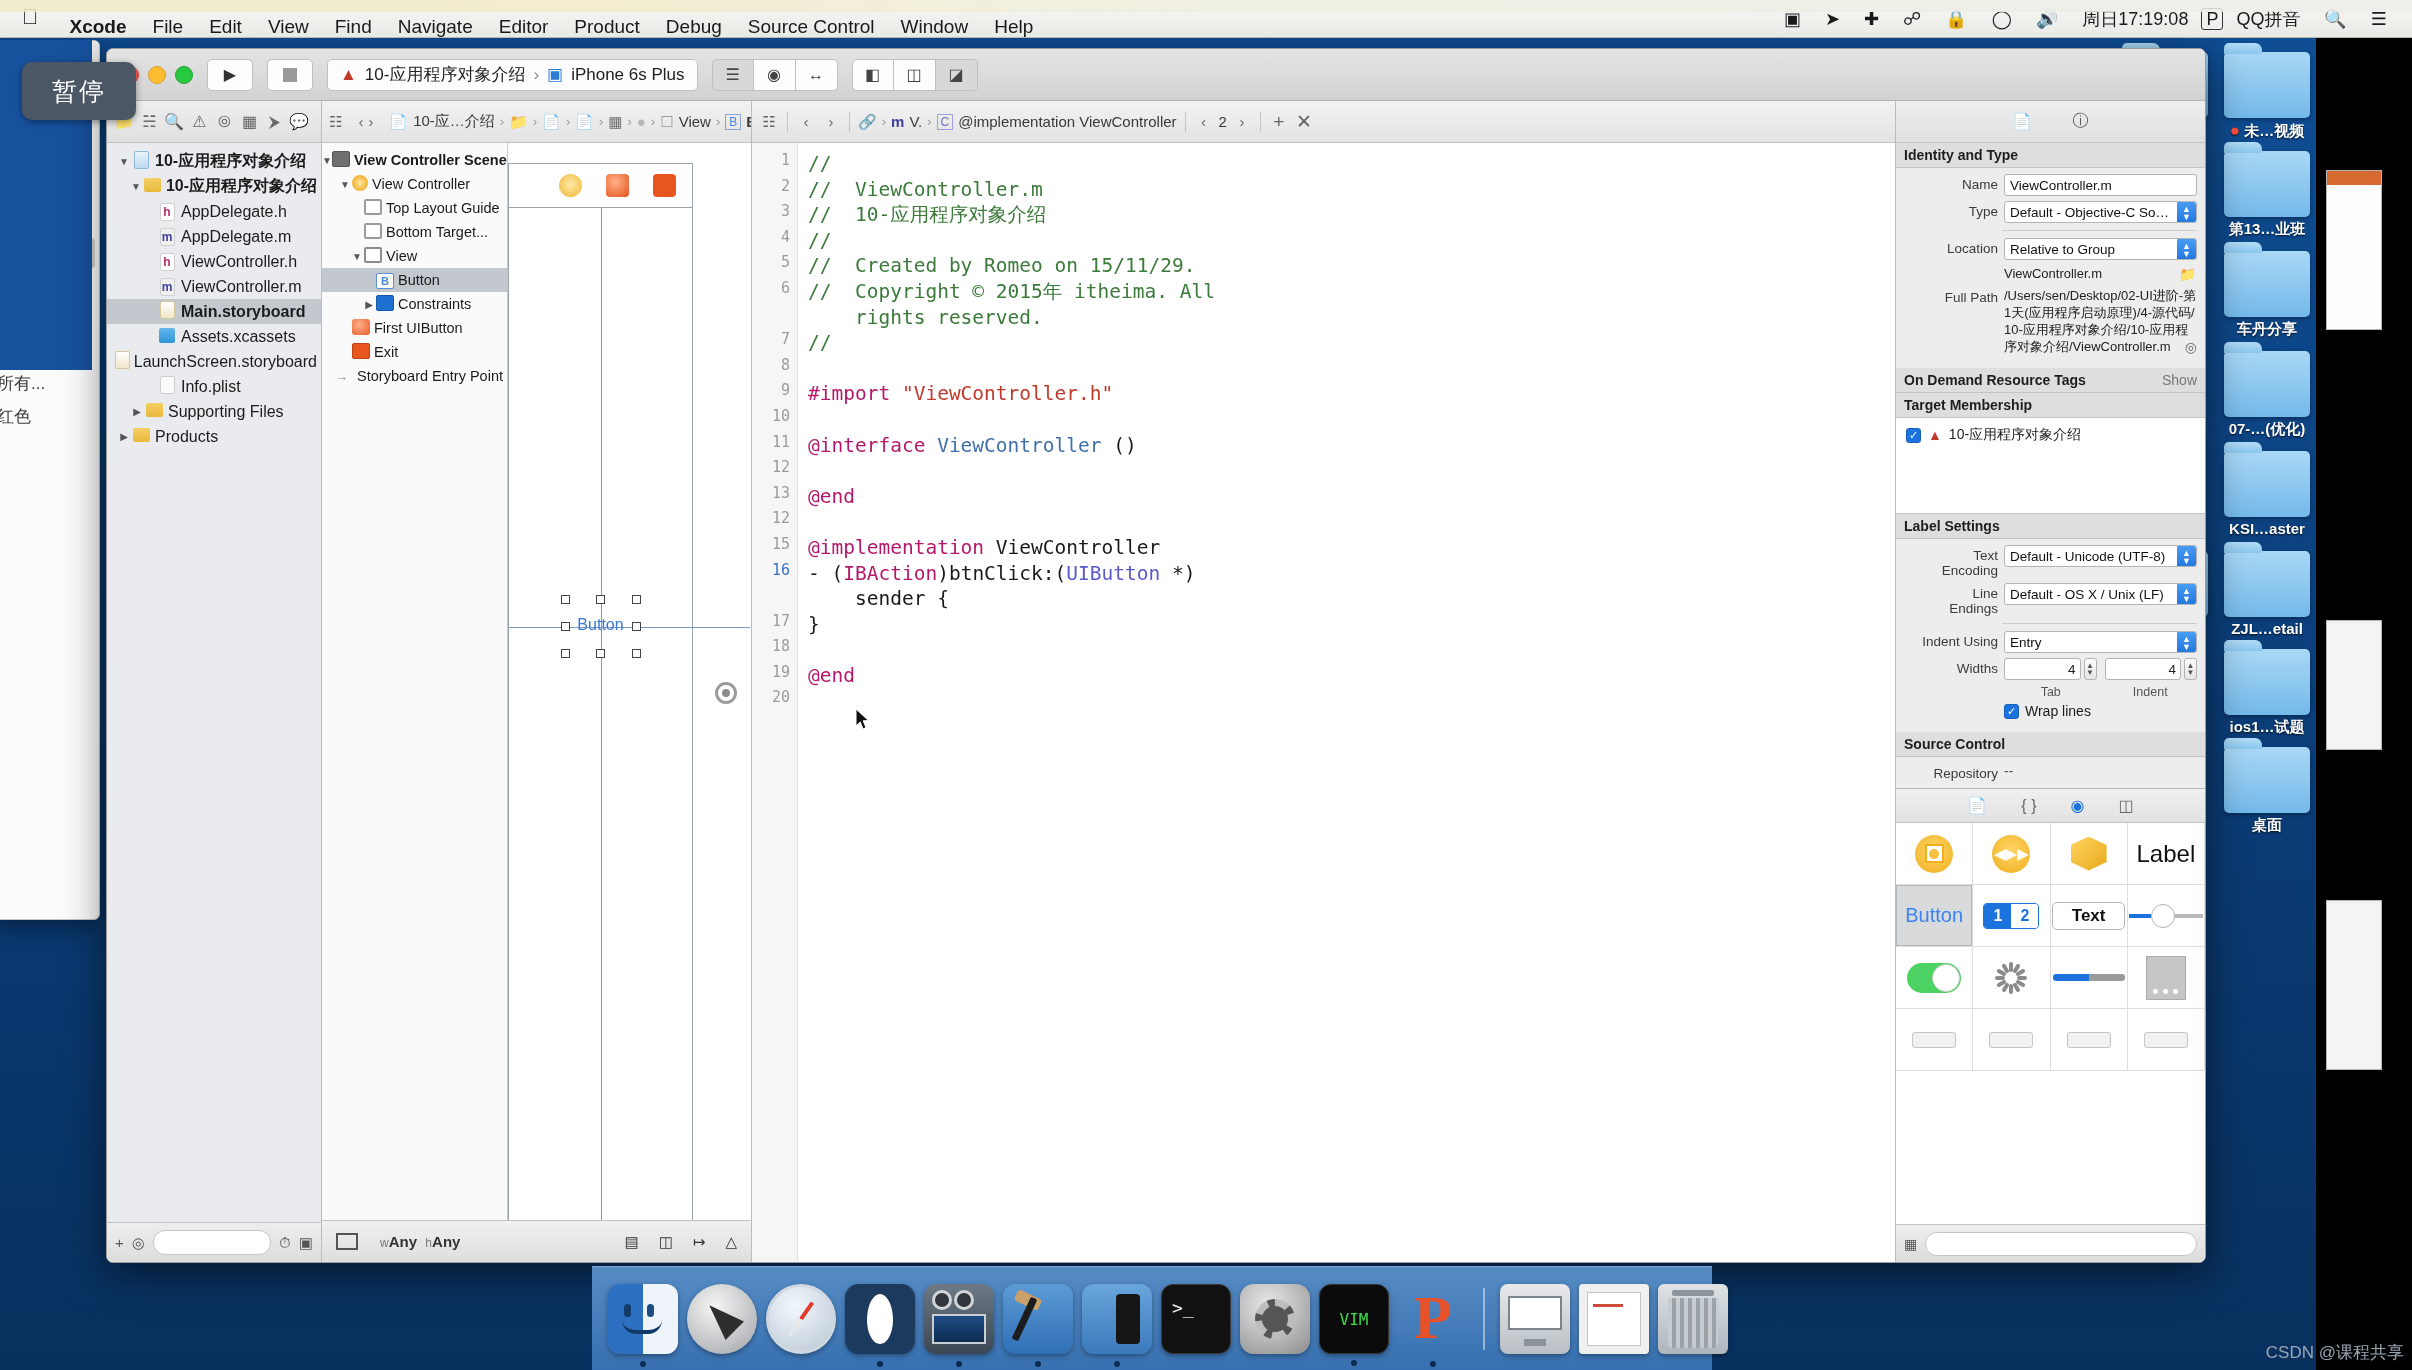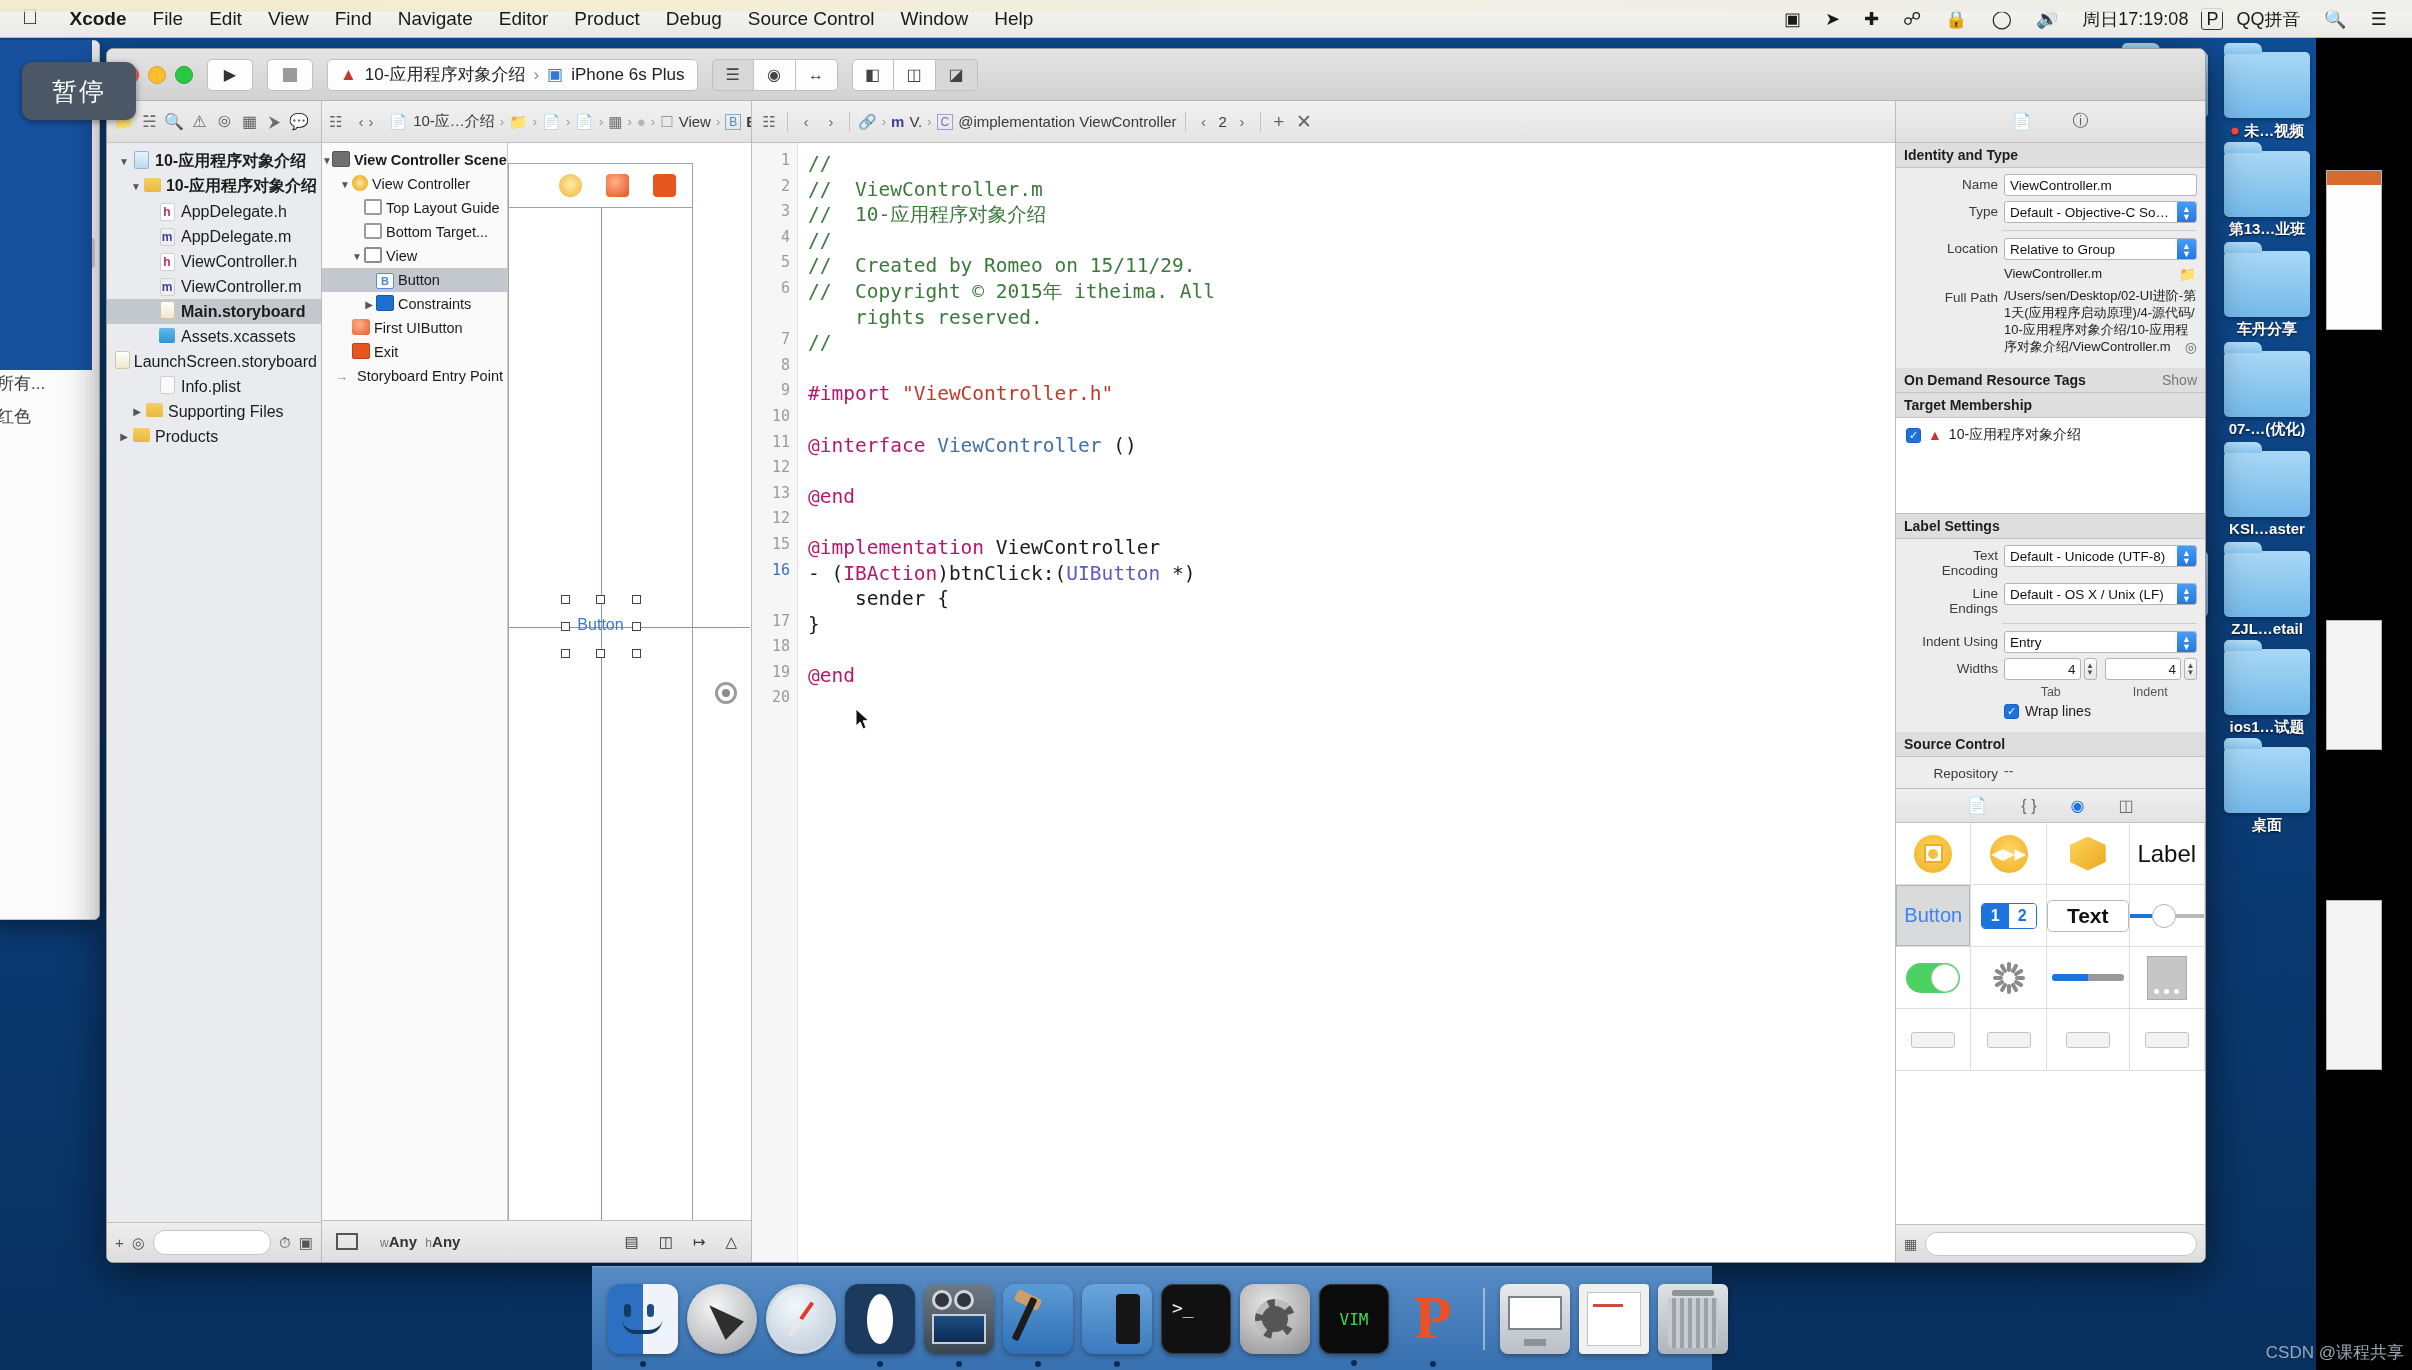--- a/index.html
+++ b/index.html
@@ -22,21 +22,21 @@
   }
 
   
   #menubar{
     position:absolute; left:0; top:0; width:2412px; height:38px;
     background:linear-gradient(180deg,#f7f7f5 0%,#e9e9e5 100%);
     border-bottom:1px solid #b9b9b4;
     display:flex; align-items:center; z-index:60;
     font-size:19px; color:#1a1a1a;
   }
-  #menubar .mi{ padding:0 13px; height:38px; line-height:38px; white-space:nowrap; }
+  #menubar .mi{ padding:8px 13px; height:38px; line-height:38px; white-space:nowrap; }
   #menubar .apple{ padding:0 18px 0 22px; font-size:22px; line-height:34px;}
   #menubar .bold{ font-weight:bold; }
   #menubar .right{ margin-left:auto; display:flex; align-items:center; padding-right:14px; gap:2px;}
   #menubar .right .mi{ padding:0 11px; font-size:18px; }
   .mb-icon{ display:inline-block; font-size:19px; }
 
   
   #mb-tint{
     position:absolute;left:0;top:0;width:2412px;height:12px;
     background:linear-gradient(90deg,#f0e9c8 0%, #f4eccb 25%, #eeeedf 50%, #ededea 100%);
@@ -324,21 +324,21 @@
     display:flex;align-items:center;justify-content:center;}
   .o-round .sq i{width:10px;height:10px;border-radius:50%;background:#f5c040;display:block;}
   .o-cube{width:36px;height:34px;background:linear-gradient(135deg,#ffd461,#e8a81a);
     clip-path:polygon(50% 0,100% 25%,100% 75%,50% 100%,0 75%,0 25%);}
   .o-label{font-size:24px;color:#111;}
   .o-button{font-size:20px;color:#3b82f6;}
   .o-seg{display:flex;border:1px solid #1d73dd;border-radius:4px;overflow:hidden;
     font-size:16px;font-weight:bold;}
   .o-seg .a{background:#1d73dd;color:#fff;padding:3px 9px;}
   .o-seg .b{background:#fff;color:#1d73dd;padding:3px 9px;}
-  .o-text{border:1px solid #b9b9b9;border-radius:5px;padding:3px 19px;font-size:21px;
+  .o-text{border:1px solid #b9b9b9;border-radius:5px;padding:3px 19px;font-size:17px;
     font-weight:bold;color:#111;background:#fff;}
   .o-slider{width:74px;display:flex;align-items:center;}
   .o-slider .l{height:4px;background:#1d73dd;flex:0 0 22px;}
   .o-slider .k{width:24px;height:24px;border-radius:50%;background:#fff;border:1px solid #b0b0b0;}
   .o-slider .r{height:4px;background:#b8b8b8;flex:1 1 auto;}
   .o-switch{width:54px;height:30px;border-radius:15px;background:#4cd263;position:relative;}
   .o-switch i{position:absolute;right:1px;top:1px;width:28px;height:28px;border-radius:50%;
     background:#fff;border:1px solid #cfcfcf;display:block;}
   .o-spin{width:34px;height:34px;position:relative;}
   .o-spin i{position:absolute;left:15px;top:1px;width:4px;height:10px;background:#8b8b8b;

